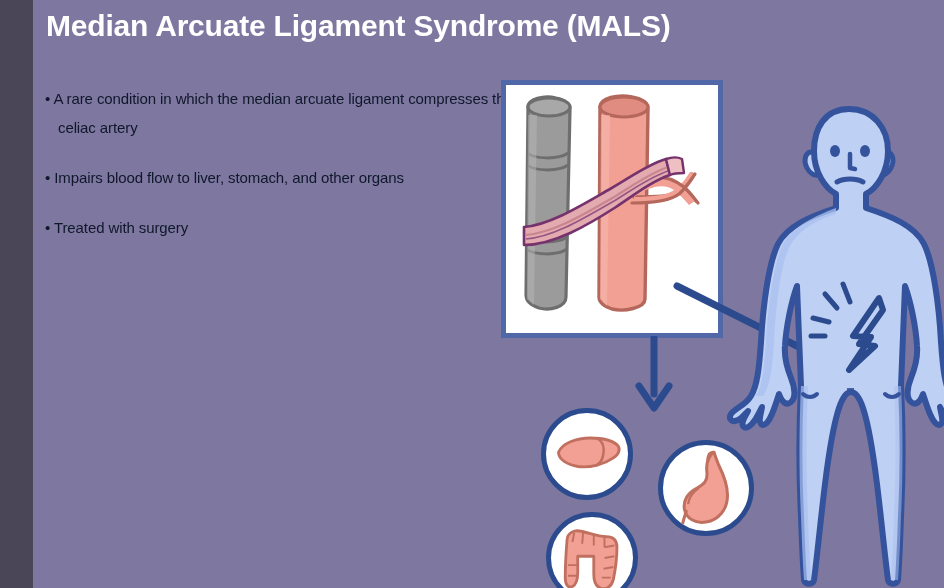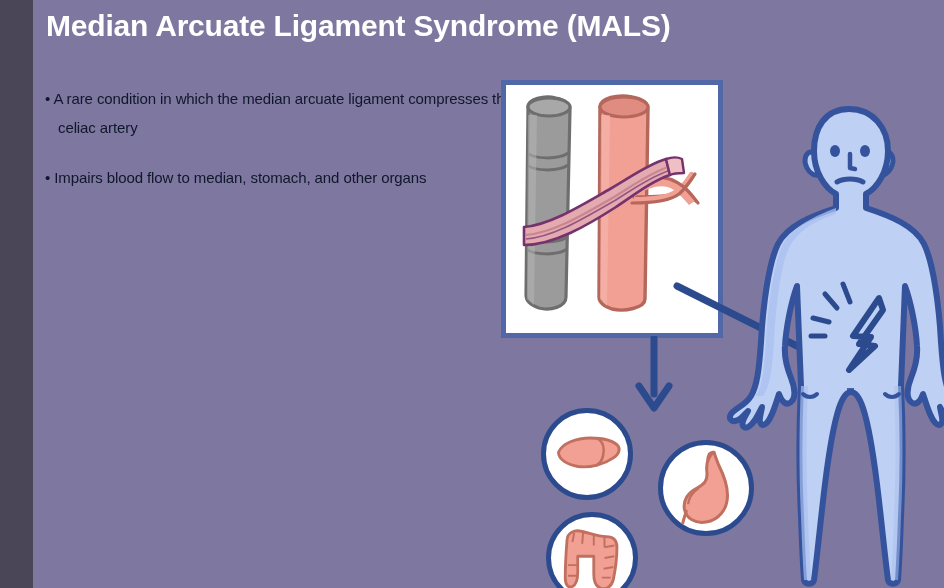--- a/index.html
+++ b/index.html
@@ -104,21 +104,22 @@
 </style>
 </head>
 <body>
 
 <div id="infographic">
 
   <div id="title">Median Arcuate Ligament Syndrome (MALS)</div>
 
   <div id="bullets">
     <div class="bullet">• A rare condition in which the median arcuate ligament compresses the celiac artery</div>
-    <div class="bullet">• Impairs blood flow to median, stomach, and other organs</div>
+    <div class="bullet">• Impairs blood flow to liver, stomach, and other organs</div>
+    <div class="bullet">• Treated with surgery</div>
   </div>
 
   <div id="panel">
     <svg width="212" height="248" viewBox="0 0 212 248">
 
       <g>
         <path d="M22 22 C22 14 38 10 50 13 C60 15 64 19 64 24
                  L60 212 C60 222 44 226 33 223 C24 220 20 215 20 210 Z" fill="#9b9b9b" stroke="#6e6e6e" stroke-width="3.2" stroke-linejoin="round"></path>
 
         <ellipse cx="43" cy="22" rx="21" ry="9" fill="#a8a8a8" stroke="#6e6e6e" stroke-width="3.2"></ellipse>

